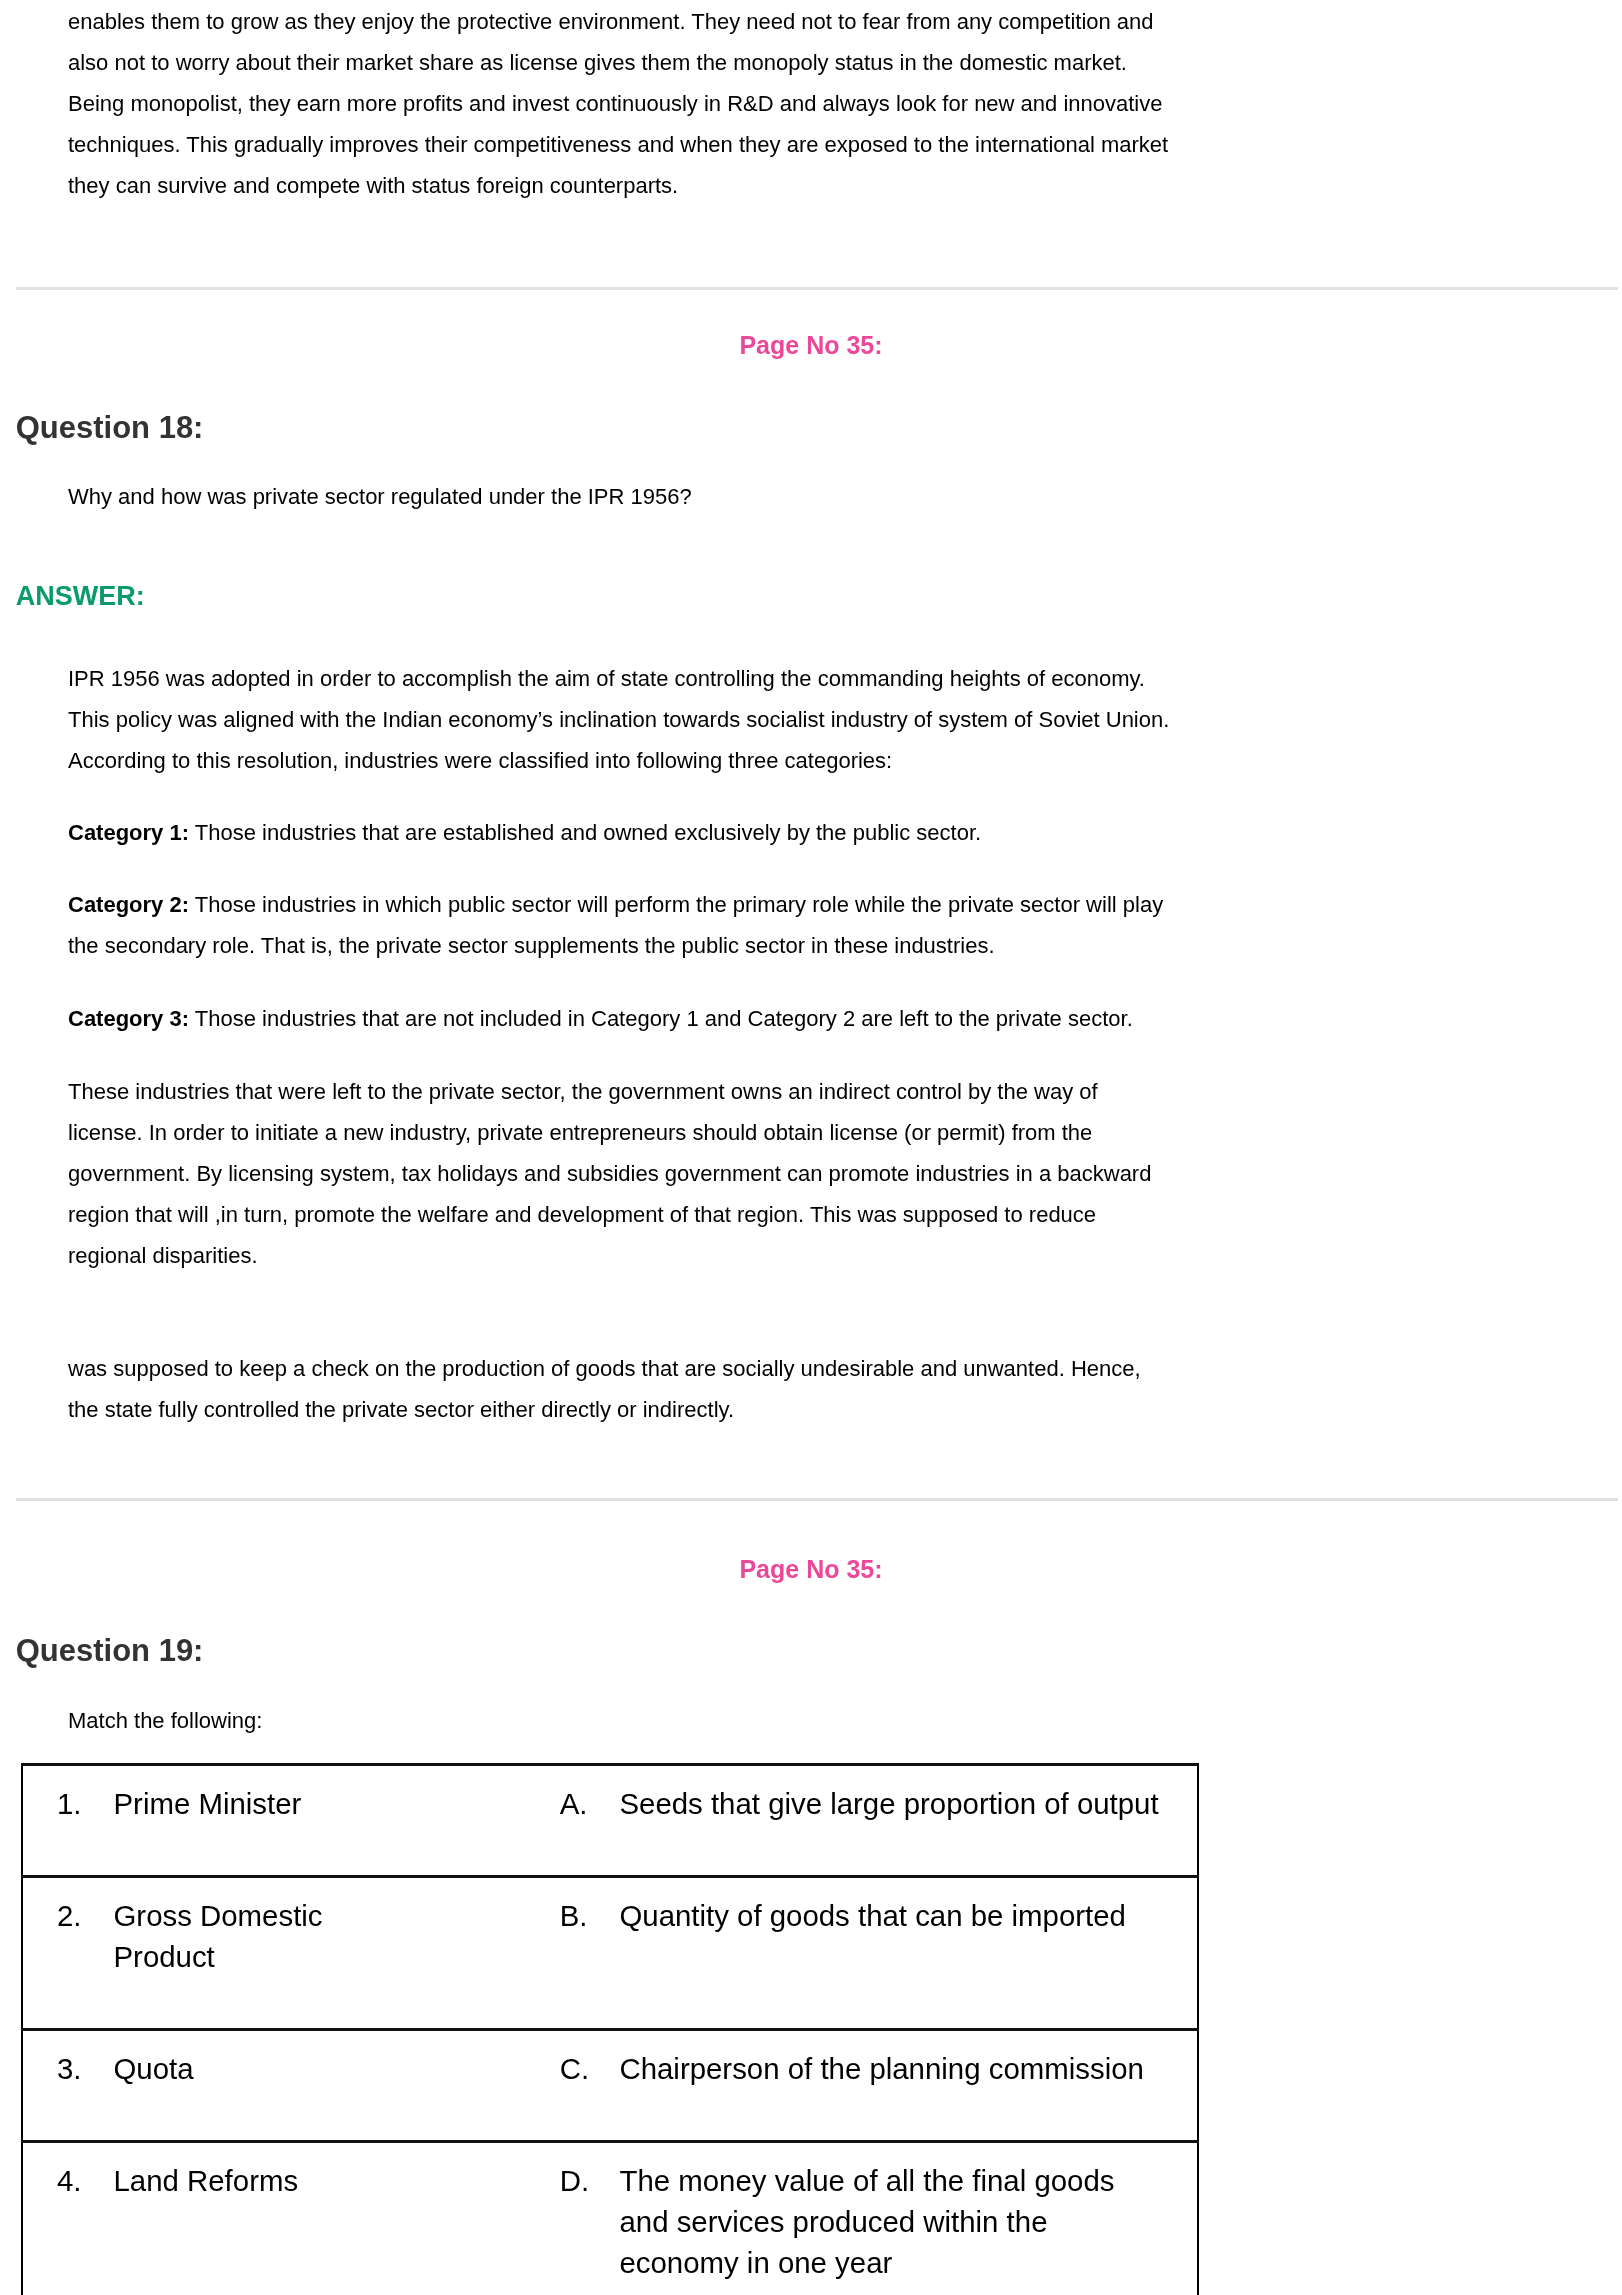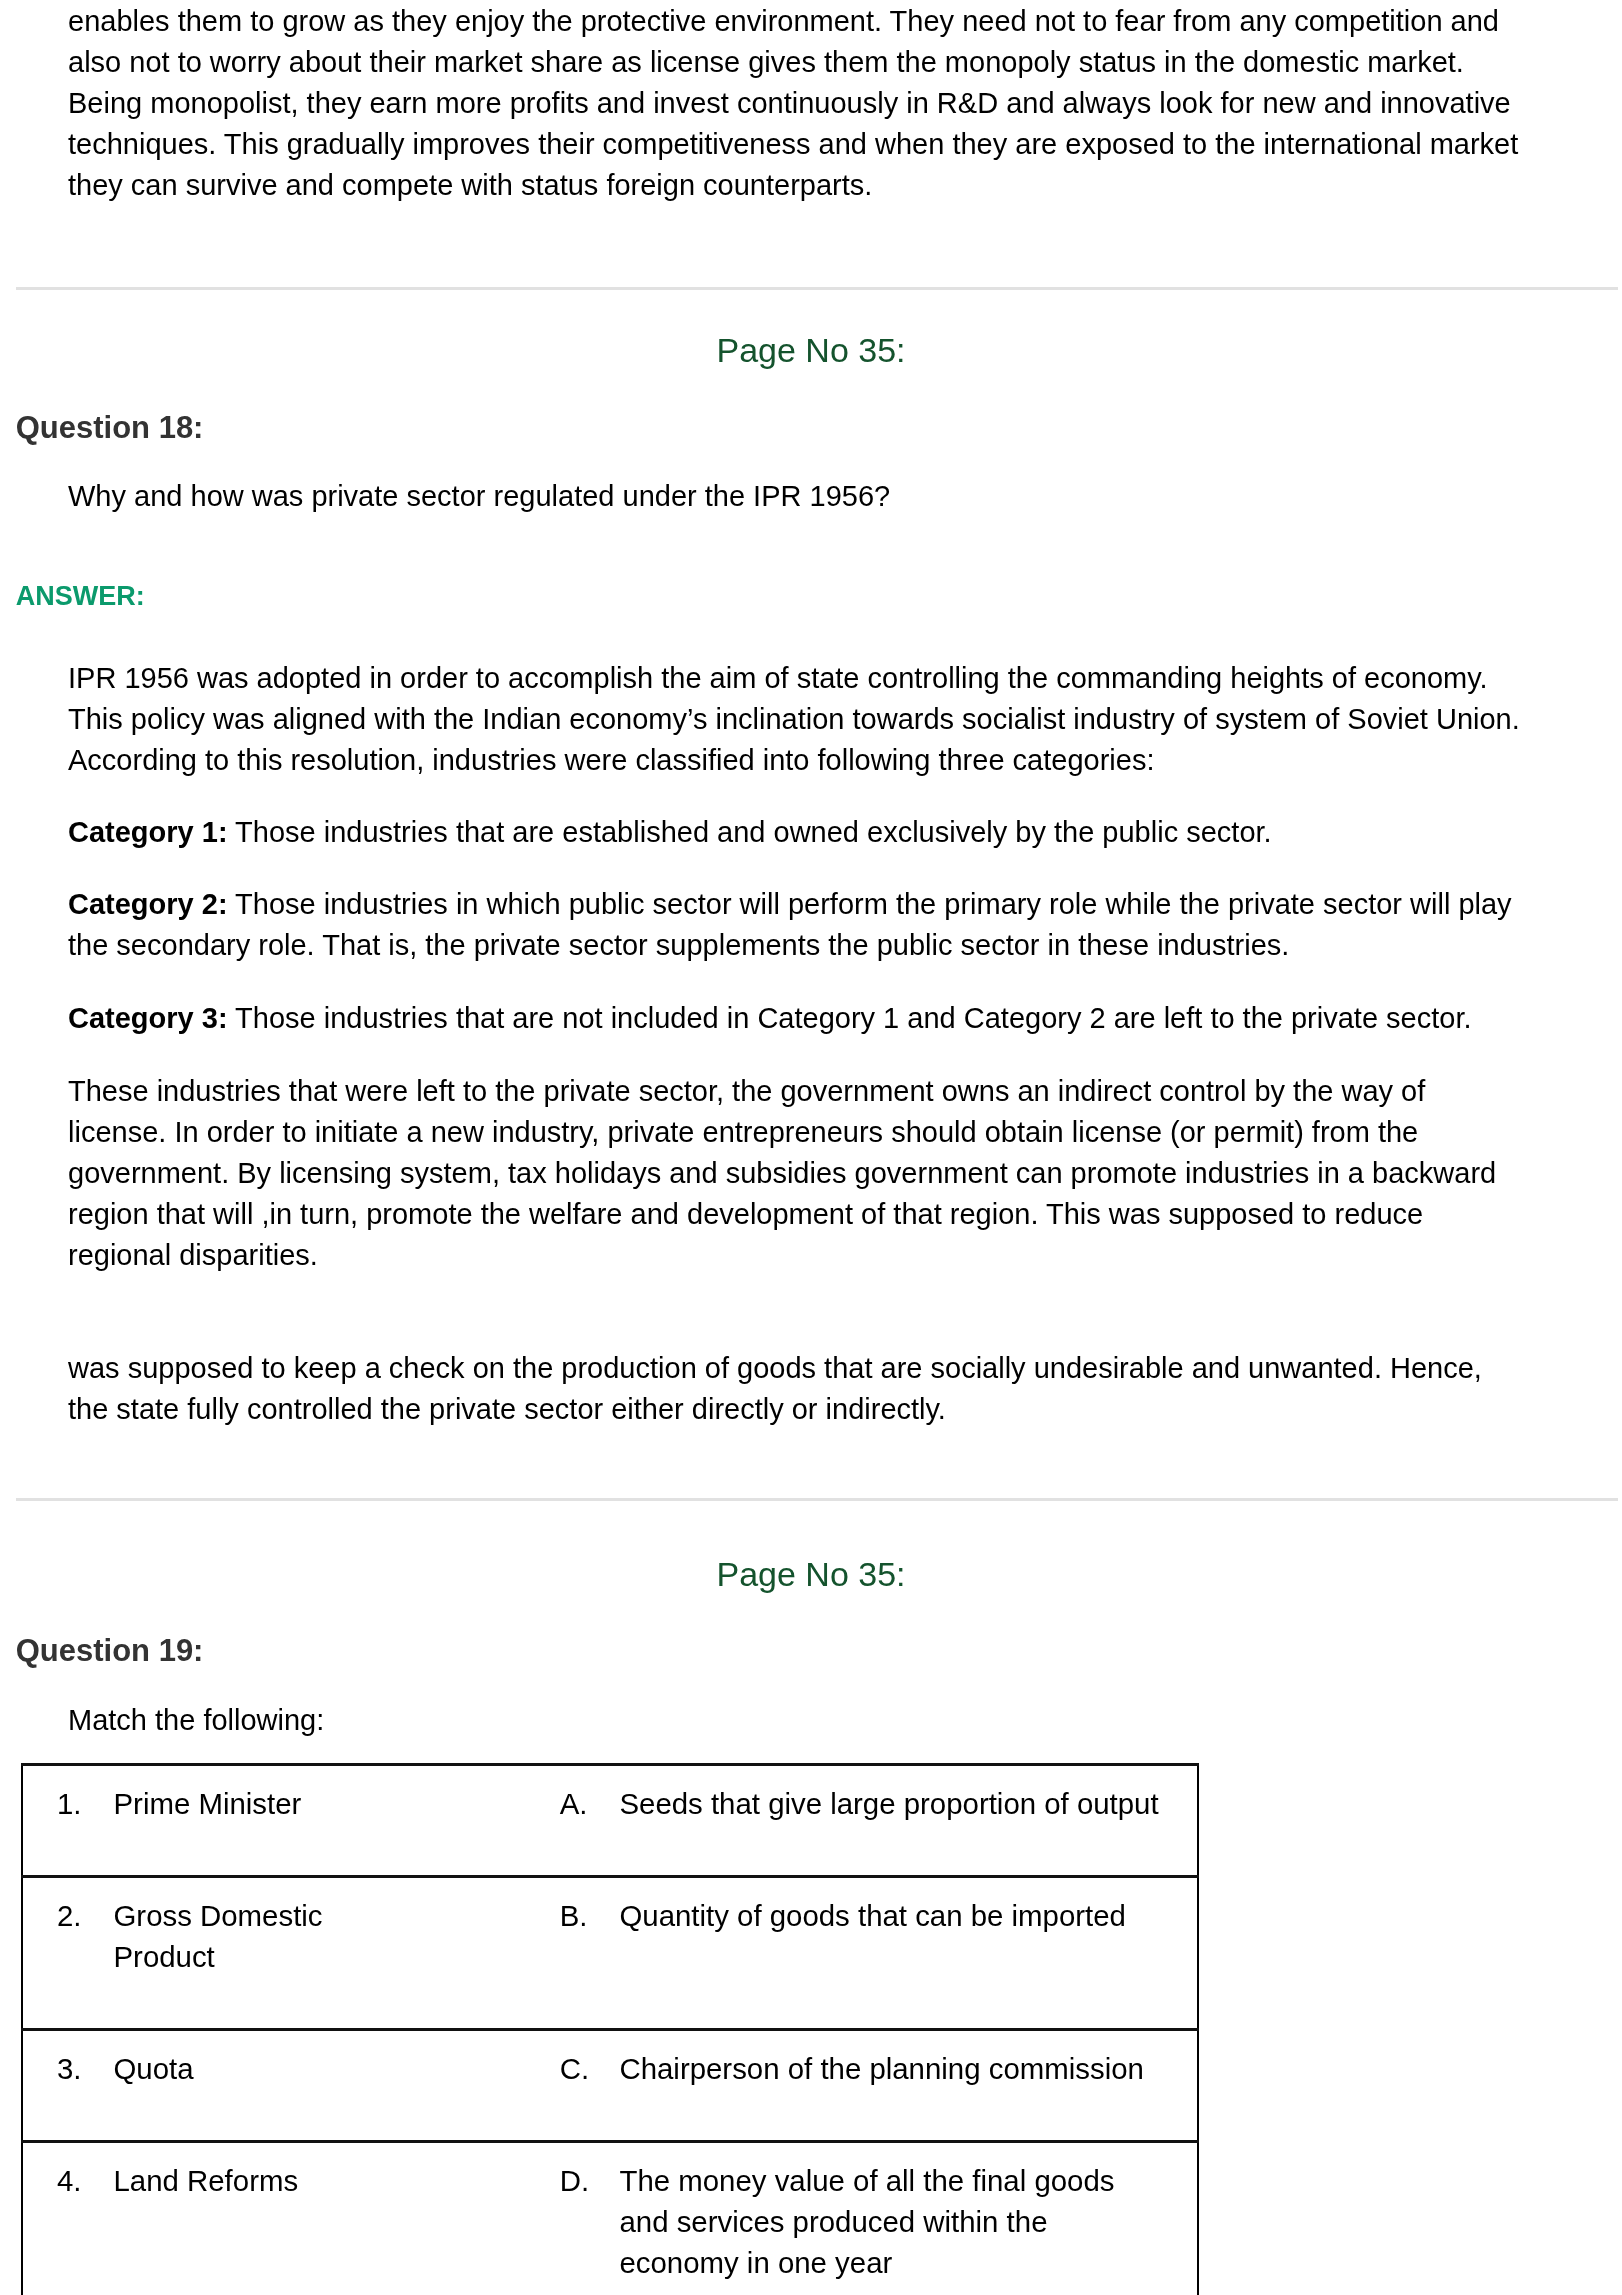--- a/index.html
+++ b/index.html
@@ -3,29 +3,29 @@
 <meta charset="utf-8">
 <style>
   html, body { margin: 0; padding: 0; background: #ffffff; }
   body {
     width: 1622px; height: 2295px; overflow: hidden; position: relative;
     font-family: "Liberation Sans", sans-serif; color: #000;
   }
   .page { position: absolute; left: 0; top: 0; width: 1622px; }
   .para {
     position: absolute; left: 68px; width: 1551px;
-    font-size: 29px; line-height: 41px; margin: 0; color: #000;
+    font-size: 22px; line-height: 41px; margin: 0; color: #000;
   }
   .divider {
     position: absolute; left: 15.7px; width: 1602px; height: 2.6px;
     background: #e1e1e1;
   }
   .page-no {
     position: absolute; left: 0; width: 1622px; text-align: center;
-    font-size: 34px; font-weight: normal; color: #14532d;
+    font-size: 25px; font-weight: bold; color: #ec4899;
   }
   .q-head {
     position: absolute; left: 15.7px; font-size: 31px; font-weight: bold; color: #333;
   }
   .answer-label {
     position: absolute; left: 15.7px; font-size: 27px; font-weight: bold; color: #0b9a6c;
   }
   .bold { font-weight: bold; }
   .match-table {
     position: absolute; left: 21px; top: 1763px; width: 1178px;

